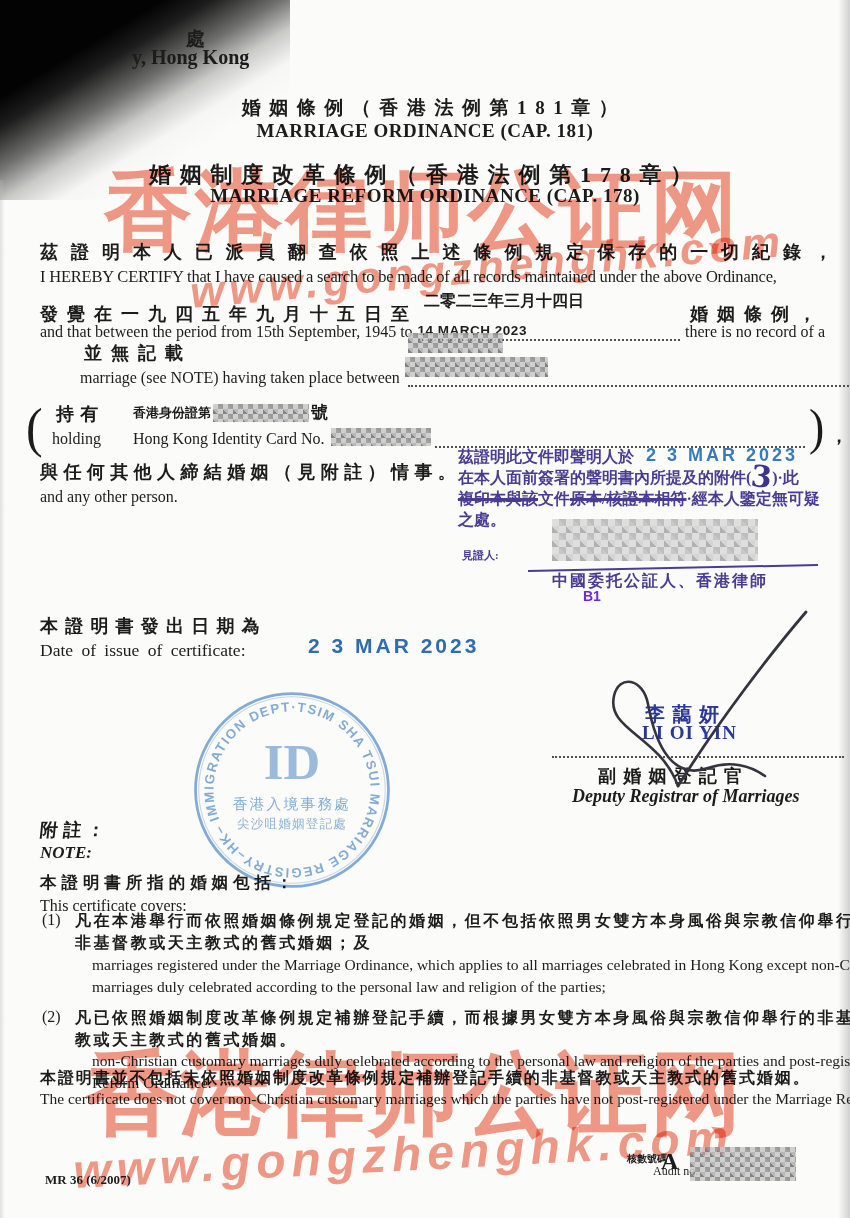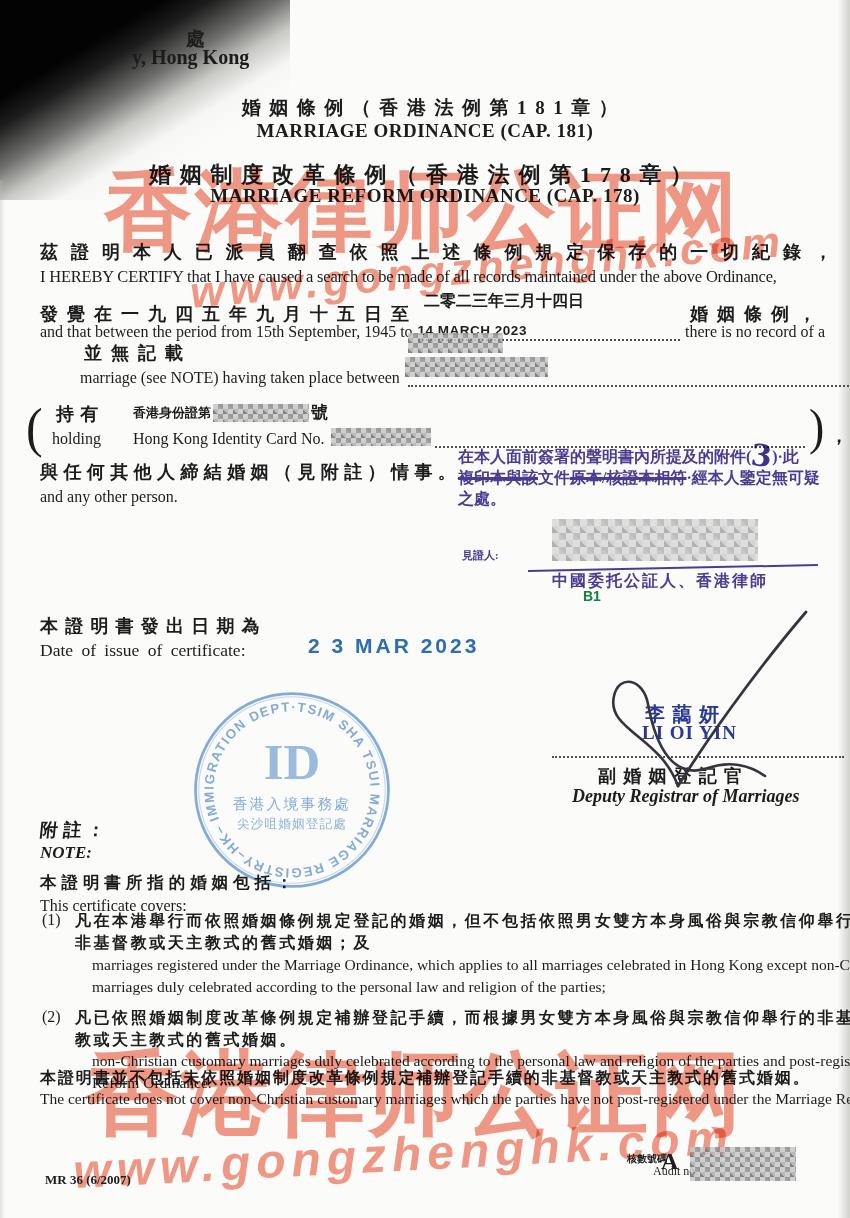--- a/index.html
+++ b/index.html
@@ -87,35 +87,39 @@
   <span class="dots" style="flex:1;margin-left:4px;height:18px;"></span>
 </div>
 <div class="abs en" style="left:809px;top:400px;font-size:46px;font-weight:300;transform:scaleY(1.1);z-index:3;">)</div>
 <div class="abs cjk" style="left:830px;top:424px;font-size:18px;z-index:3;">，</div>
 
 <div class="abs cjk" style="left:40px;top:460px;font-size:18px;letter-spacing:.3em;z-index:3;">與任何其他人締結婚姻（見附註）情事。</div>
 <div class="abs en" style="left:40px;top:488px;font-size:16px;z-index:3;">and any other person.</div>
 
 <div class="abs" style="left:458px;top:446px;z-index:4;mix-blend-mode:multiply;font-size:16px;line-height:21px;">
   <div>
+    <span class="purple cjk" style="font-weight:700;">茲證明此文件即聲明人於</span>
+    <span class="stampdate" style="font-size:18px;margin-left:8px;position:relative;top:-1px;">2 3 MAR 2023</span>
+  </div>
+  <div>
     <span class="purple cjk">在本人面前簽署的聲明書內所提及的附件(</span><span style="color:#3d3590;font-size:30px;font-weight:700;font-family:'DejaVu Serif',serif;position:relative;top:4px;display:inline-block;transform:rotate(6deg);line-height:10px;">3</span><span class="purple cjk">)·此</span>
   </div>
   <div>
     <span class="purple cjk strike">複印本與該</span><span class="purple cjk">文件</span><span class="purple cjk strike">原本/核證本相符</span><span class="purple cjk">·經本人鑒定無可疑</span>
   </div>
   <div>
     <span class="purple cjk">之處。</span>
   </div>
 </div>
 
 <div class="abs pix-light" style="left:552px;top:519px;width:206px;height:42px;z-index:3;"></div>
 <div class="abs purple cjk" style="left:462px;top:548px;font-size:11px;z-index:4;mix-blend-mode:multiply;">見證人:</div>
 <div class="abs" style="left:528px;top:567px;width:290px;border-top:2.5px solid #4a3d96;transform:rotate(-1.2deg);z-index:4;mix-blend-mode:multiply;"></div>
 <div class="abs purple cjk" style="left:552px;top:571px;font-size:16px;letter-spacing:2px;z-index:4;mix-blend-mode:multiply;">中國委托公証人、香港律師</div>
-<div class="abs" style="left:583px;top:588px;font-family:'Liberation Sans',sans-serif;font-size:14px;font-weight:700;color:#15803d;z-index:4;">B1</div>
+<div class="abs" style="left:583px;top:588px;font-family:'Liberation Sans',sans-serif;font-size:14px;font-weight:700;color:#6d28d9;z-index:4;">B1</div>
 
 <div class="abs cjk" style="left:40px;top:614px;font-size:18px;letter-spacing:.4em;z-index:3;">本證明書發出日期為</div>
 <div class="abs en" style="left:40px;top:640px;font-size:17.5px;word-spacing:4px;z-index:3;">Date  of  issue  of  certificate:</div>
 <div class="abs stampdate" style="left:308px;top:634px;font-size:21px;color:#2f6fb5;z-index:4;mix-blend-mode:multiply;">2 3 MAR 2023</div>
 
 <div class="abs" style="left:548px;top:608px;z-index:6;">
   <svg width="280" height="200" viewBox="0 0 280 200">
     <path d="M258,4 C222,46 170,114 130,178" stroke="#34343f" stroke-width="2.8" fill="none" stroke-linecap="round"></path>
     <path d="M130,178 C112,128 58,122 66,88 C71,66 95,70 100,96 C108,140 126,172 160,160 C183,152 203,158 217,168" stroke="#34343f" stroke-width="2.6" fill="none" stroke-linecap="round"></path>
   </svg>

